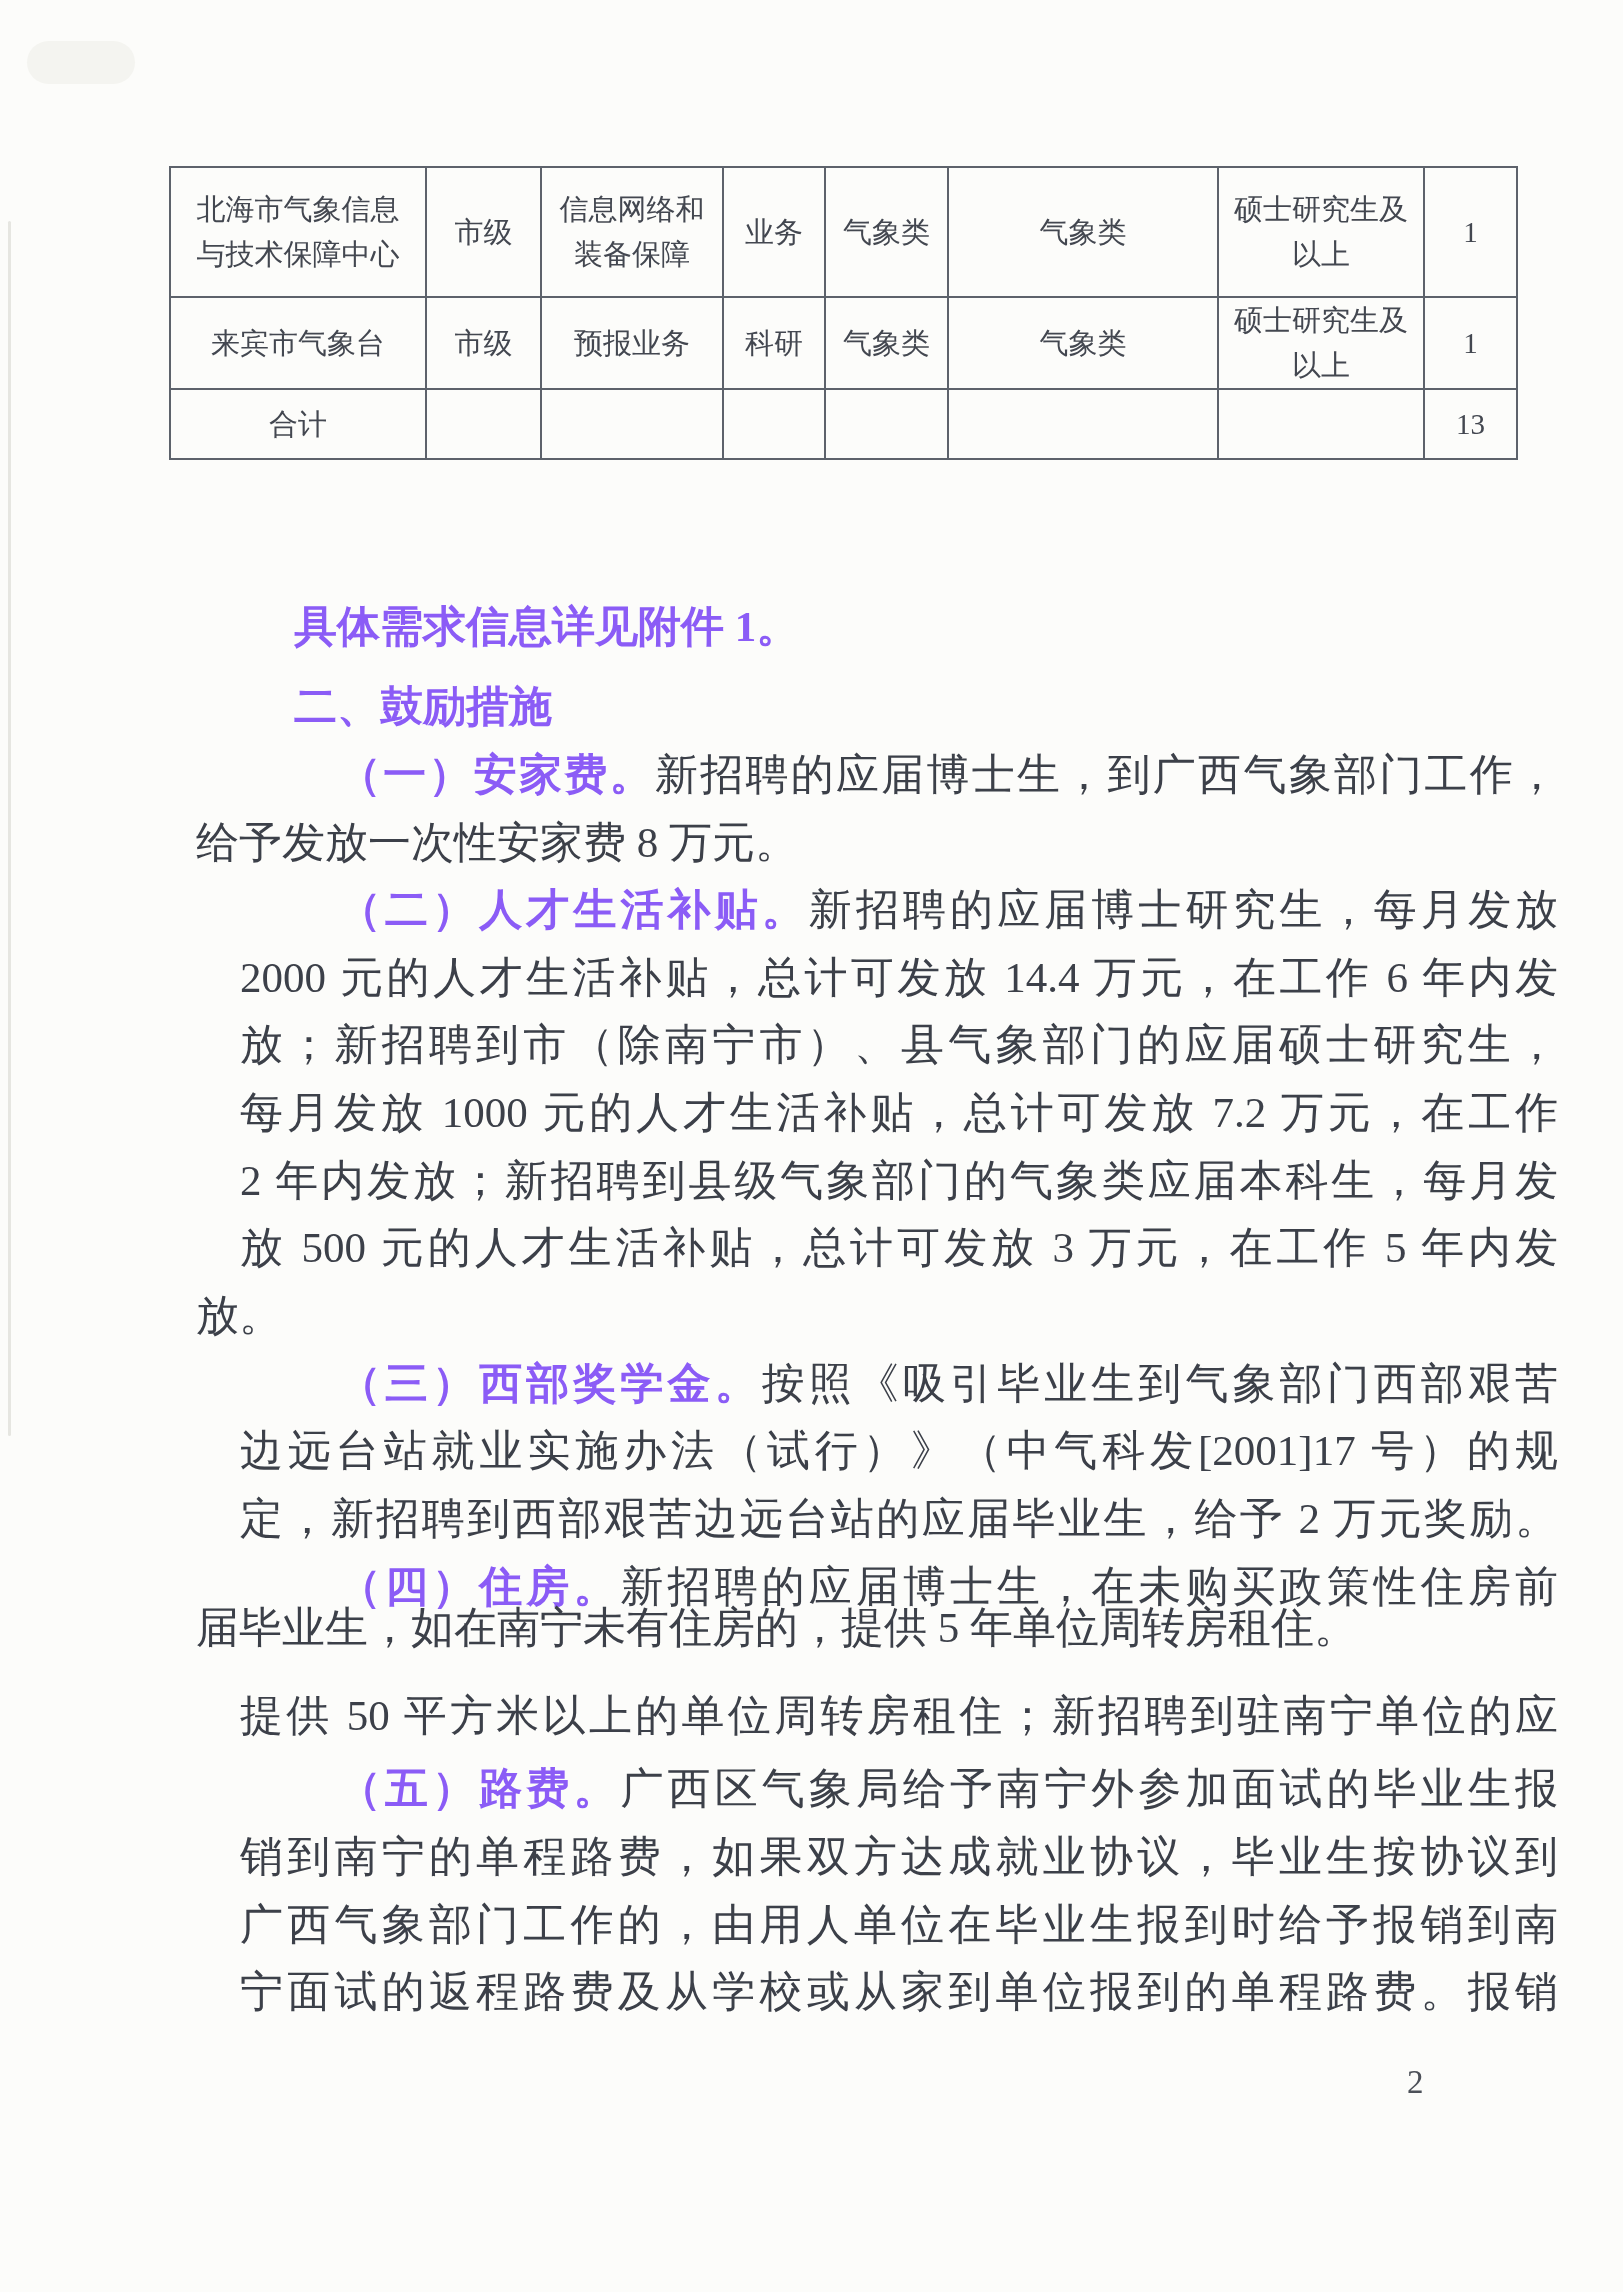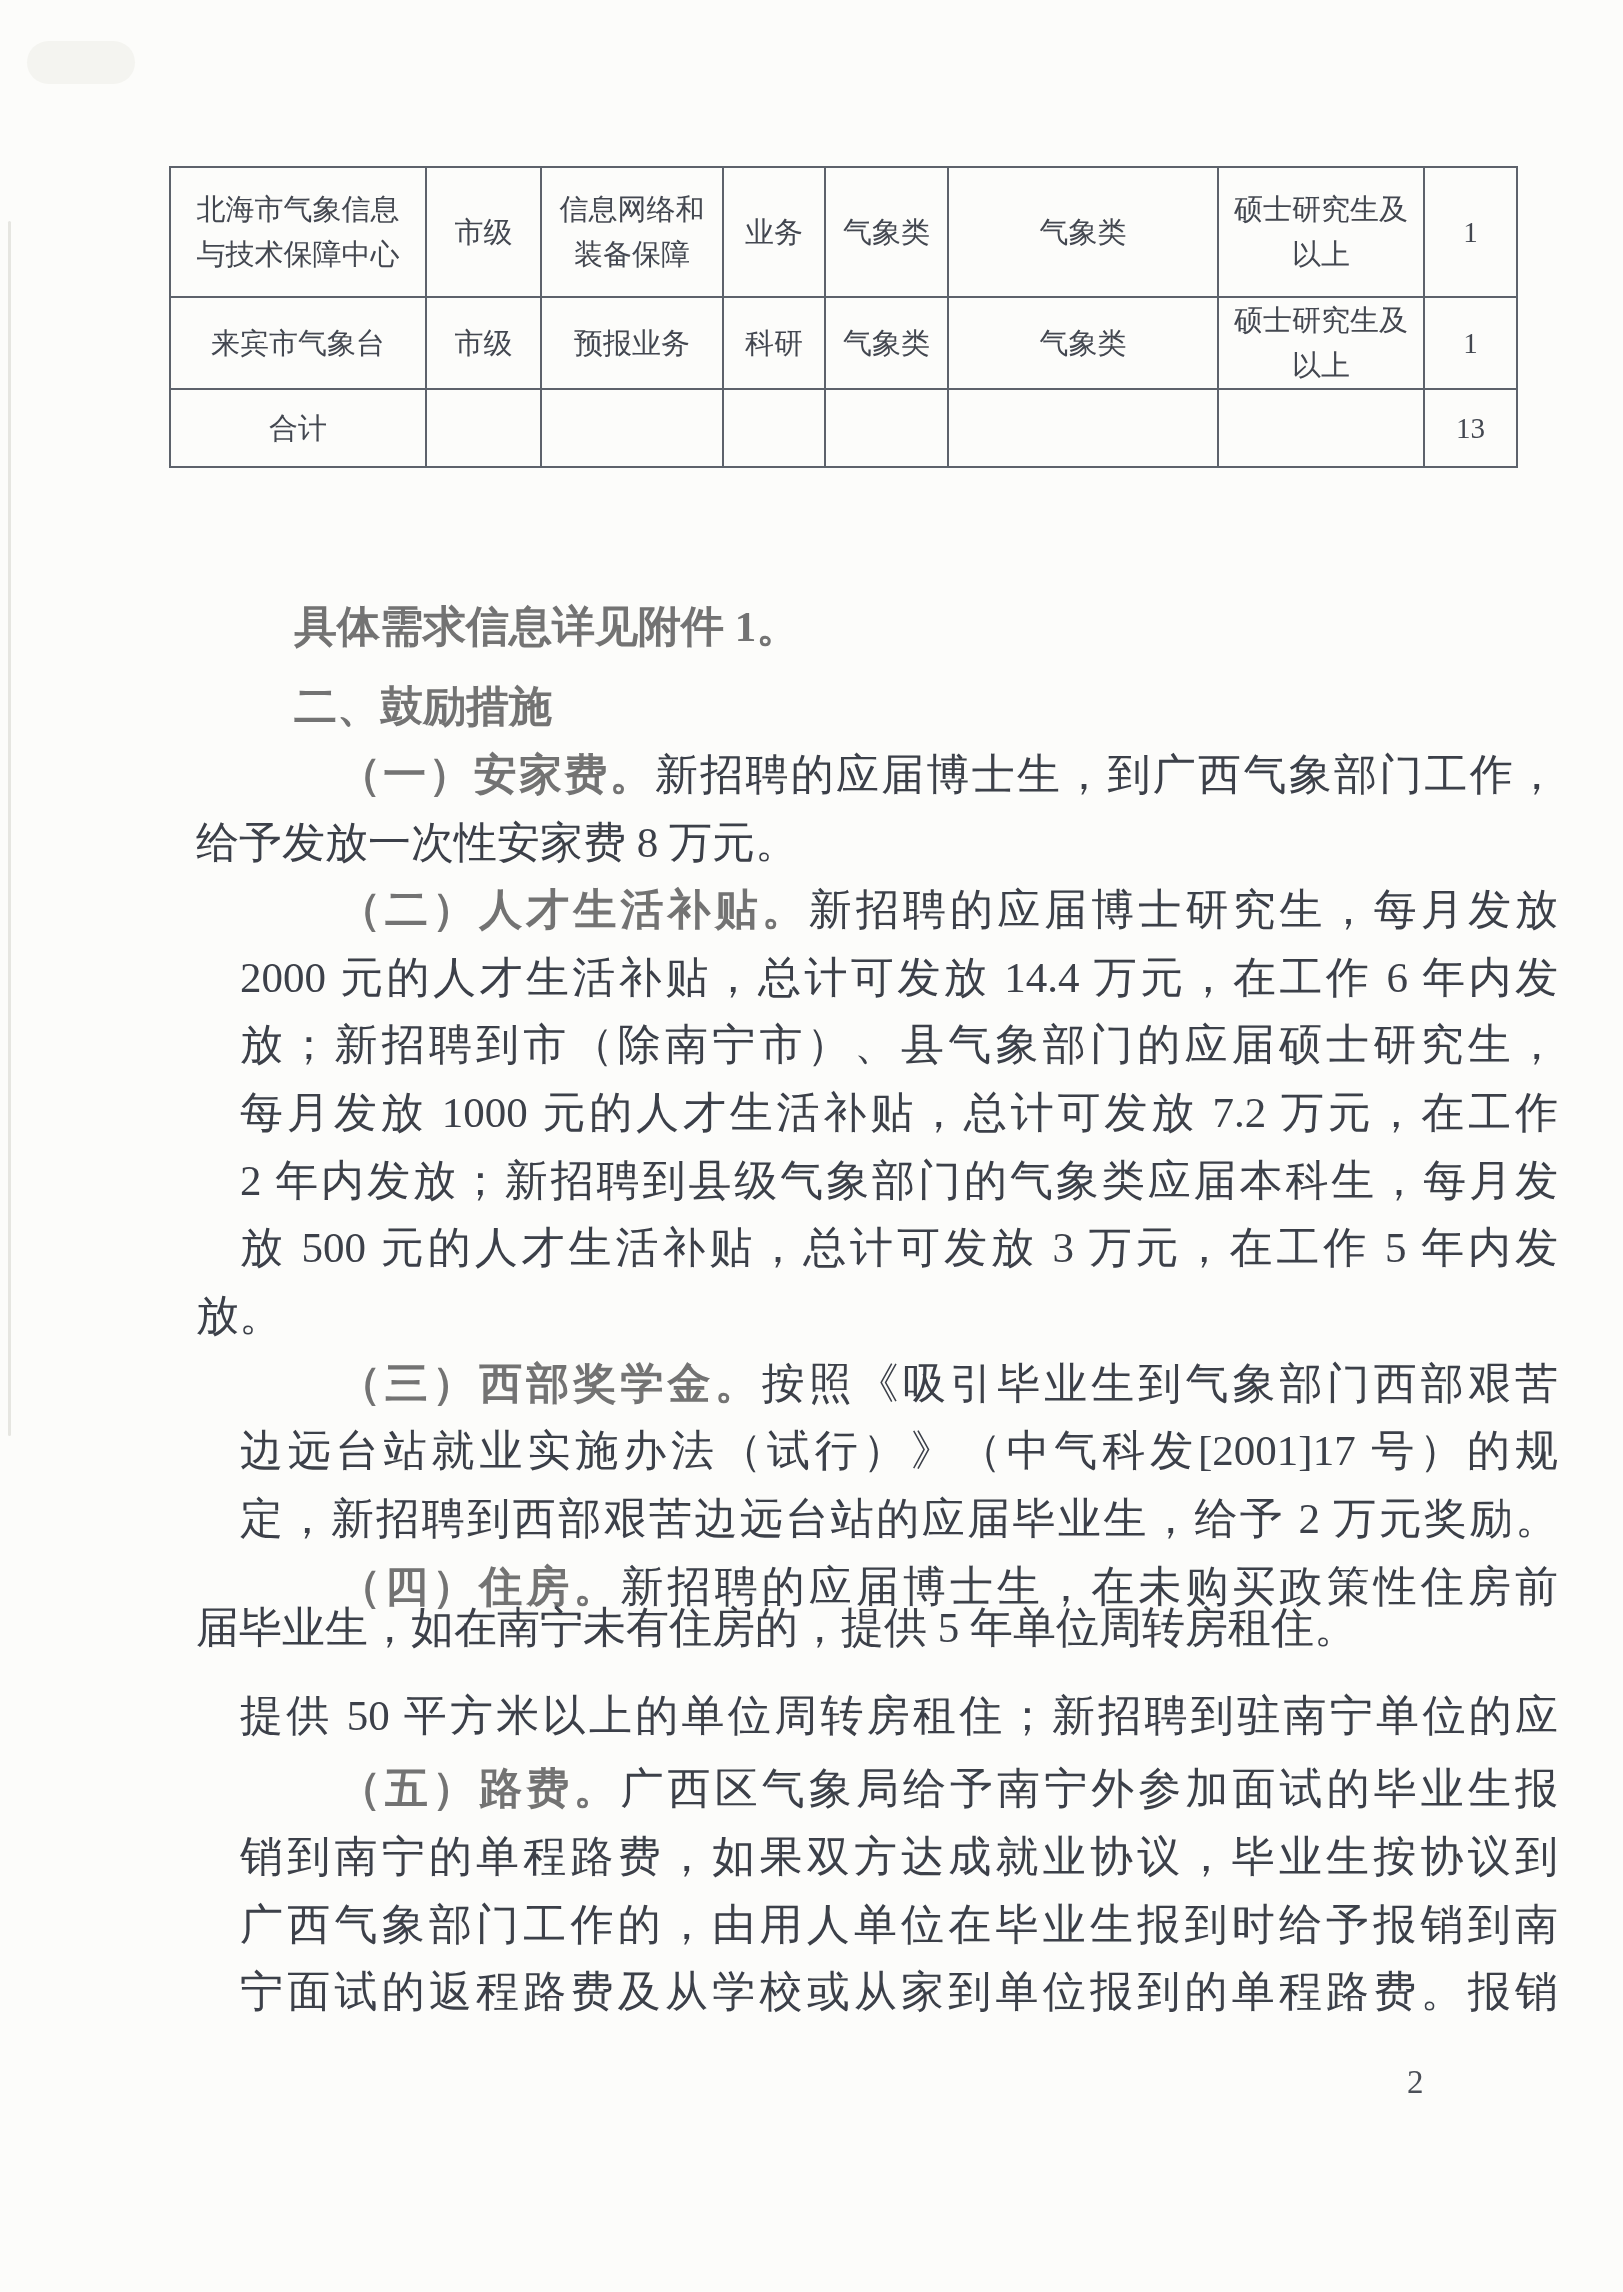--- a/index.html
+++ b/index.html
@@ -39,21 +39,21 @@
   
   .bodytext{position:absolute;left:196px;top:0;width:1318px;}
   .line{
     position:absolute;left:0;width:1318px;
     font-size:43px;line-height:66px;height:66px;
     white-space:nowrap;
     color:#3c4049;
   }
   .line.j{white-space:normal;text-align:justify;text-align-last:justify;margin-left:44px;}
   .line.ind{text-indent:98px;}
-  .line b{font-weight:700;color:#737373;}
+  .line b{font-weight:700;color:#8b5cf6;}
   .pagenum{
     position:absolute;left:1407px;top:2064px;
     font-size:33px;color:#4c5058;
   }
 </style>
 </head>
 <body>
 
 <div class="page">
 
@@ -89,21 +89,21 @@
       <td>来宾市气象台</td>
       <td>市级</td>
       <td>预报业务</td>
       <td>科研</td>
       <td>气象类</td>
       <td>气象类</td>
       <td>硕士研究生及
 以上</td>
       <td>1</td>
     </tr>
-    <tr style="height:78px">
+    <tr style="height:70px">
       <td>合计</td>
       <td></td>
       <td></td>
       <td></td>
       <td></td>
       <td></td>
       <td></td>
       <td>13</td>
     </tr>
   </tbody>

